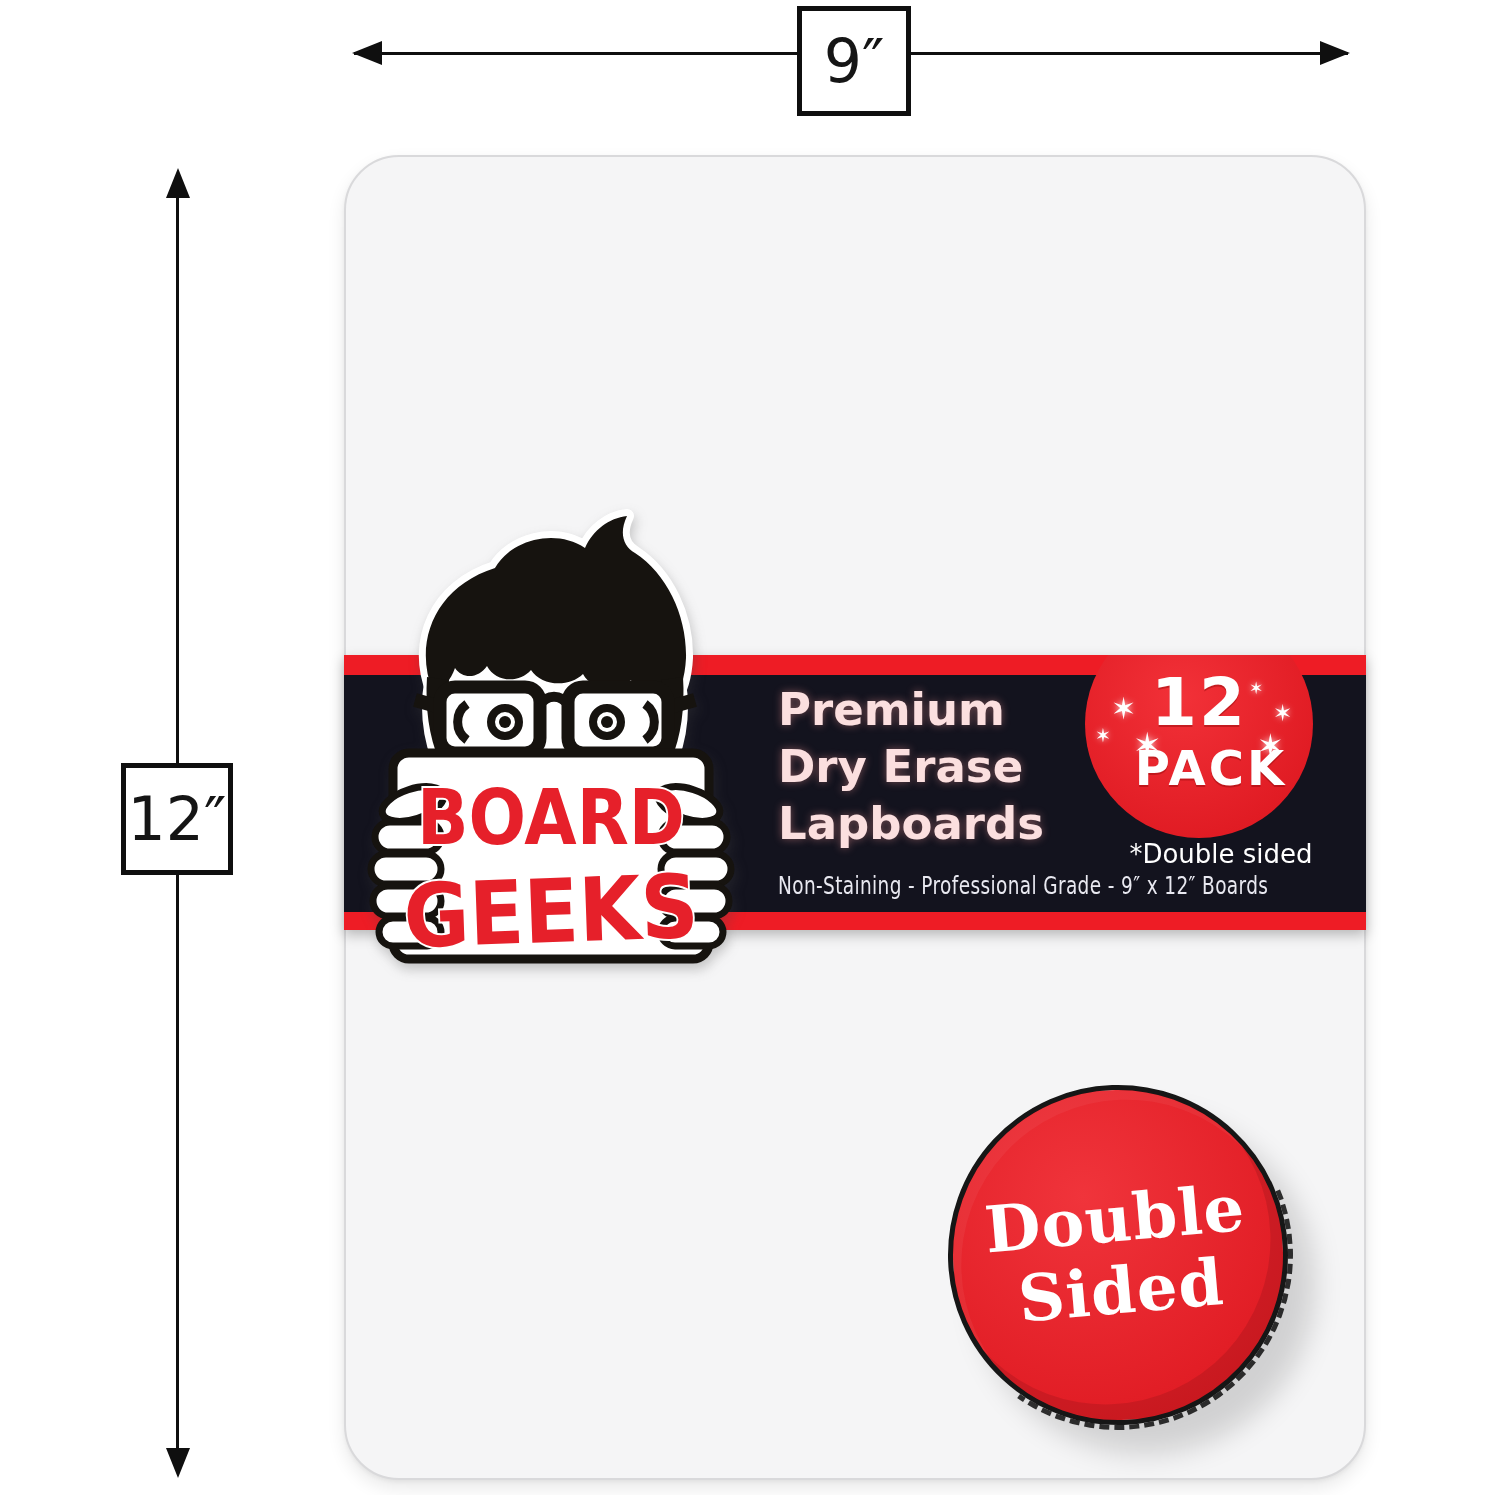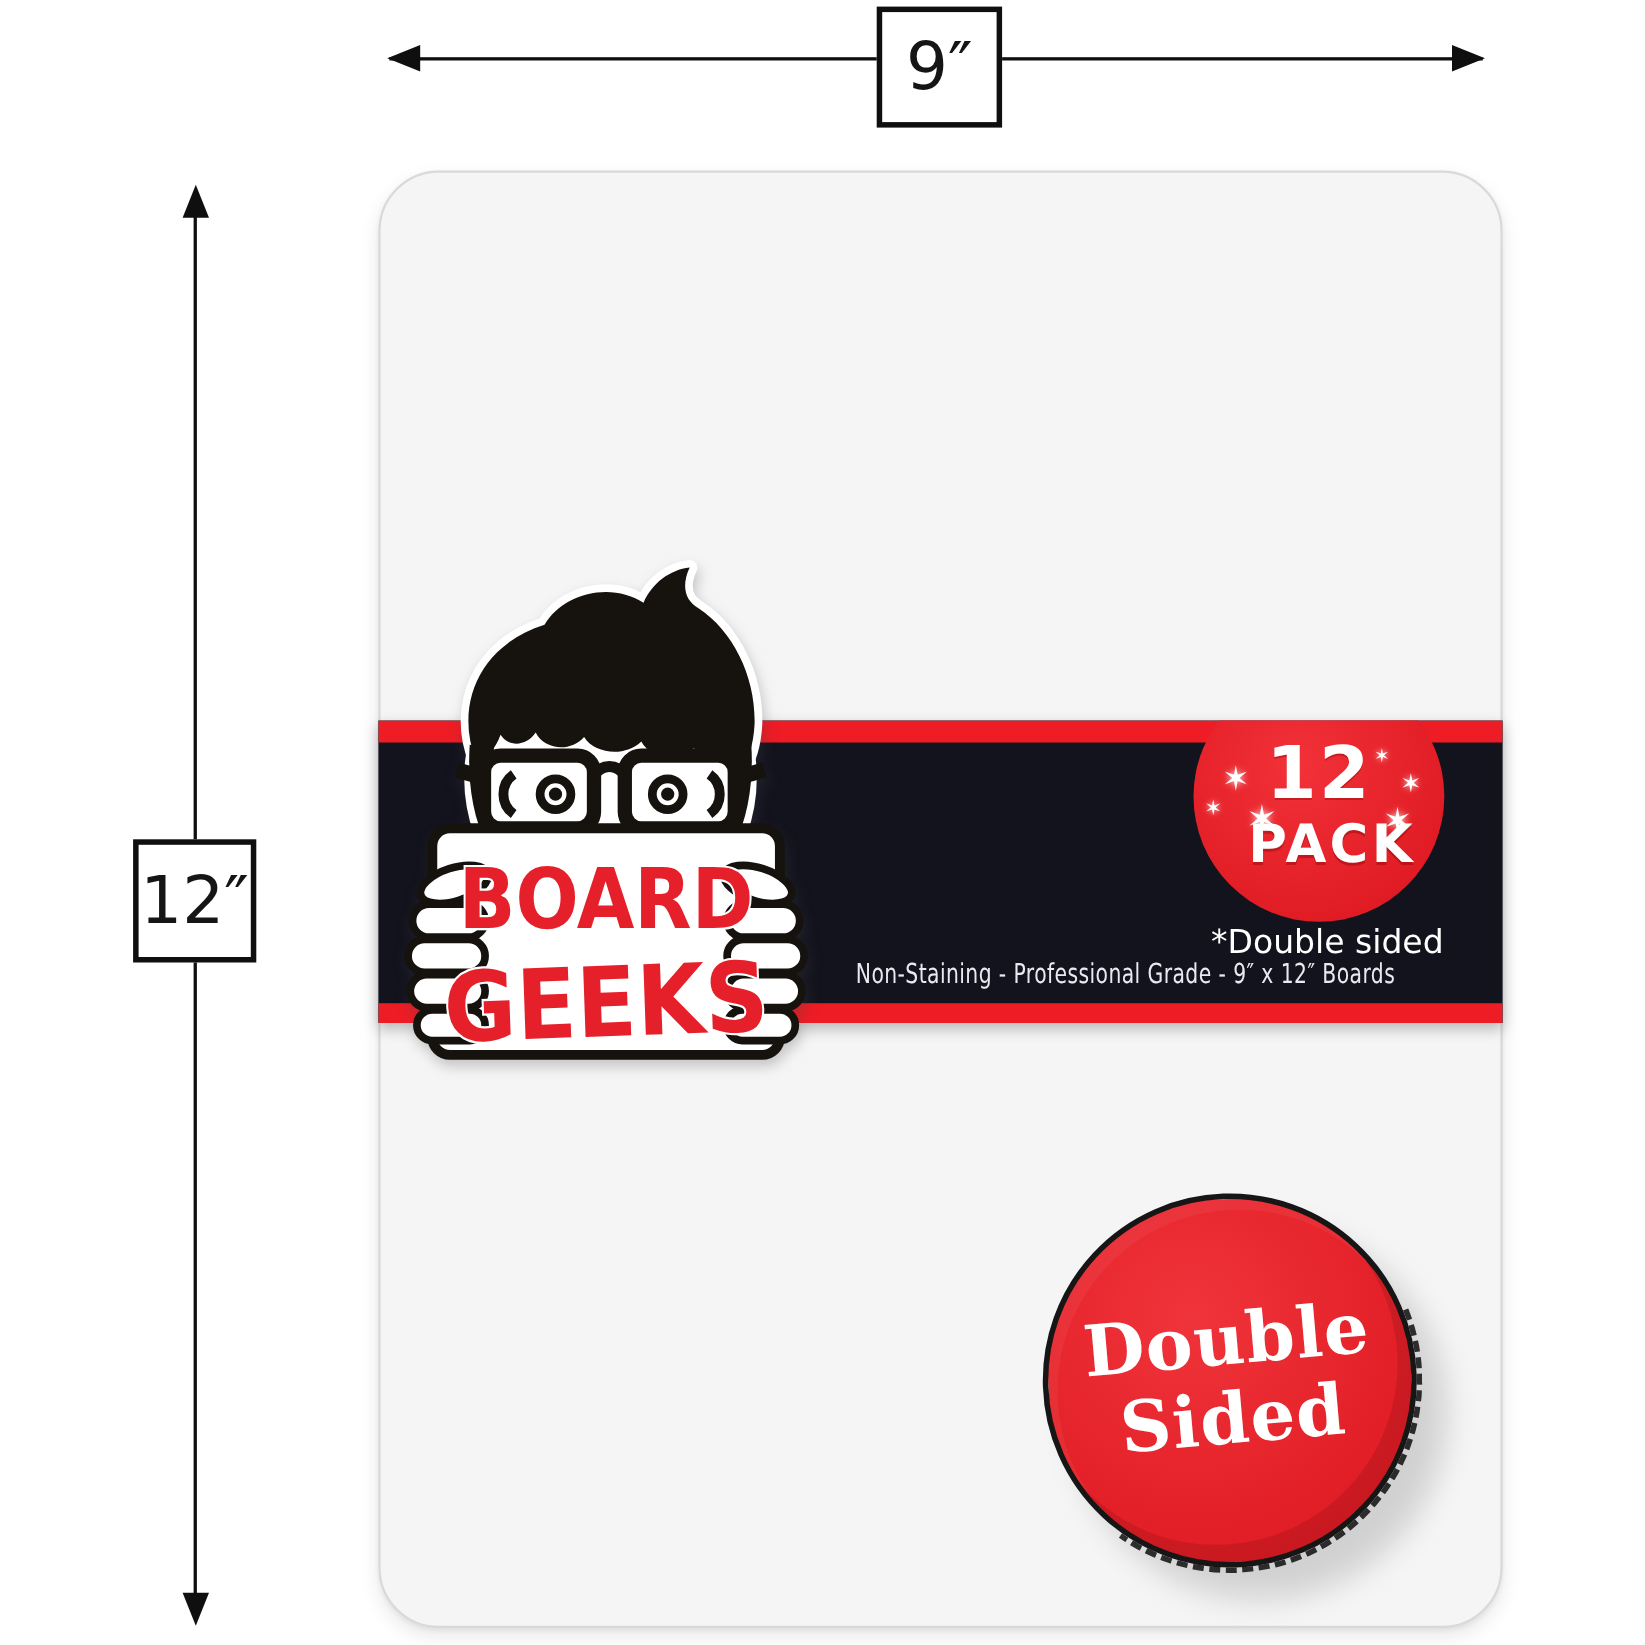--- a/index.html
+++ b/index.html
@@ -42,21 +42,21 @@
               font-size:66px;line-height:1;letter-spacing:2px;text-shadow:0 2px 0 rgba(120,0,0,.35);}
   .pack-label{left:12px;top:134px;width:100%;text-align:center;color:#fff;font-weight:bold;
               font-size:48px;line-height:1;letter-spacing:3px;text-shadow:0 2px 0 rgba(120,0,0,.35);}
   .sparkle{position:absolute;color:#ffffff;line-height:1;text-shadow:0 0 6px rgba(255,255,255,.8);}
   .sp1{left:26px;top:84px;font-size:30px;}
   .sp2{left:10px;top:116px;font-size:19px;}
   .sp3{left:48px;top:118px;font-size:34px;}
   .sp4{left:164px;top:70px;font-size:17px;}
   .sp5{left:188px;top:92px;font-size:23px;}
   .sp6{left:172px;top:120px;font-size:32px;}
-  .double-note{left:757px;top:184px;width:240px;color:#ffffff;font-size:30px;white-space:nowrap;}
+  .double-note{left:757px;top:184px;width:240px;text-align:center;color:#ffffff;font-size:26px;white-space:nowrap;}
 
   
   .mascot{left:355px;top:492px;width:400px;height:480px;z-index:10;
           filter:drop-shadow(2px 6px 6px rgba(70,70,70,.28));}
 
   
   .coin{left:948px;top:1085px;width:330px;height:330px;border-radius:50%;
         border:5px solid #161616;z-index:8;transform:rotate(-2deg);
         background:radial-gradient(circle at 40% 32%, #f0343b, #e01b23 78%);
         box-shadow:26px 30px 28px rgba(0,0,0,.15), inset -12px -16px 0 rgba(0,0,0,.10), inset 8px 10px 0 rgba(255,255,255,.05);}
@@ -81,20 +81,25 @@
     <span class="sparkle sp1">✶</span>
     <span class="sparkle sp2">✶</span>
     <span class="sparkle sp3">✶</span>
     <span class="sparkle sp4">✶</span>
     <span class="sparkle sp5">✶</span>
     <span class="sparkle sp6">✶</span>
     <div class="abs pack-count">12</div>
     <div class="abs pack-label">PACK</div>
   </div>
 
+  <div class="abs banner-title">
+    <div>Premium</div>
+    <div>Dry Erase</div>
+    <div>Lapboards</div>
+  </div>
 
   <div class="abs double-note">*Double sided</div>
   <div class="abs banner-subtitle">Non-Staining - Professional Grade - 9″ x 12″ Boards</div>
 </div>
 
 <svg class="abs mascot" viewBox="0 0 400 480" xmlns="http://www.w3.org/2000/svg">
 
   <ellipse cx="200" cy="215" rx="128" ry="138" fill="#ffffff" stroke="#ffffff" stroke-width="10"></ellipse>
 
   <path paint-order="stroke" stroke="#ffffff" stroke-width="14" stroke-linejoin="round" fill="#16130f" d="M78,200 C58,150 80,95 140,76 C156,48 200,36 230,56 C238,38 254,26 272,24

